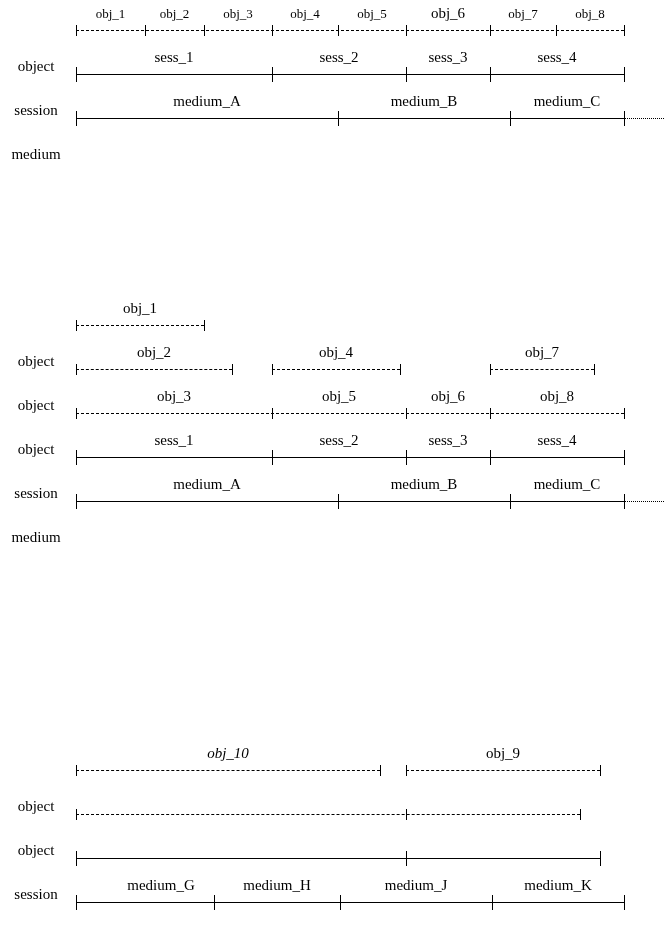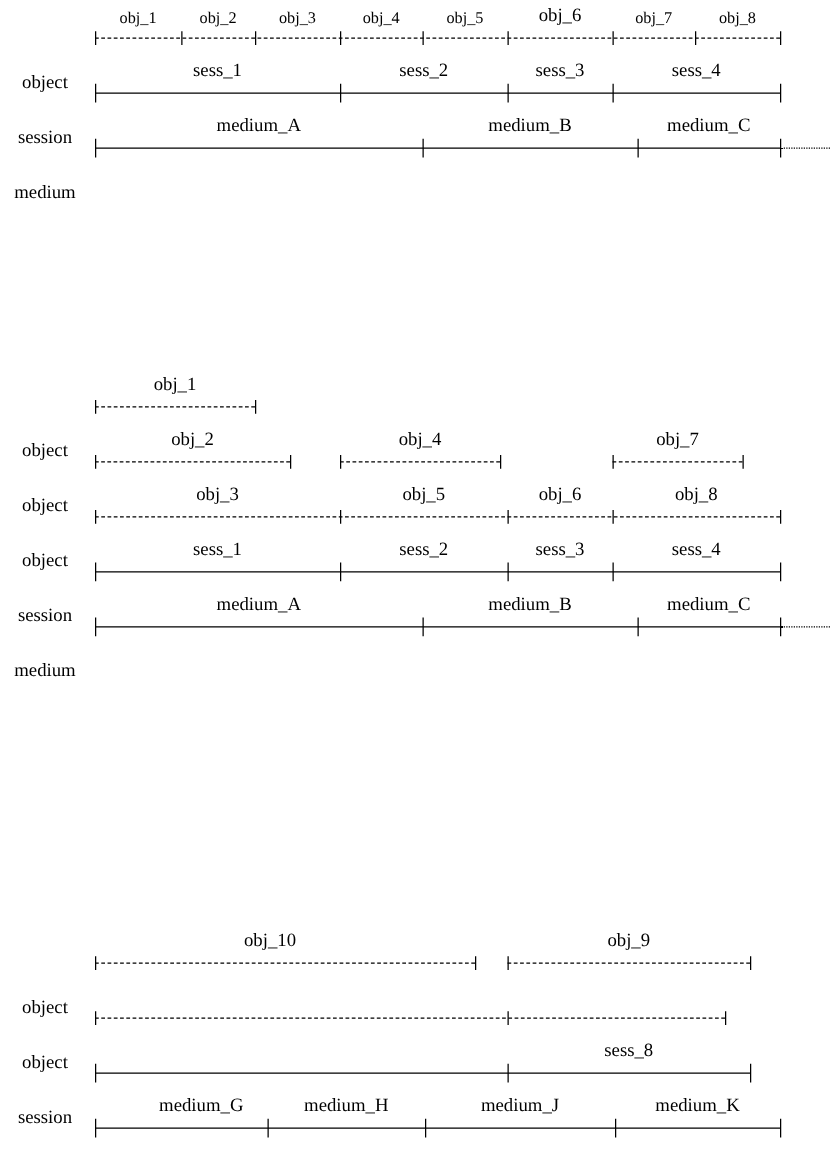--- a/index.html
+++ b/index.html
@@ -193,37 +193,36 @@
     </div>
     <div class="panel" style="top: 740px;">
       <div class="row" style="top: 0px;">
         <div class="row-label">object</div>
         <div class="axis dashed" style="left: 76px; width: 304px;"></div>
         <div class="axis dashed" style="left: 406px; width: 194px;"></div>
         <div class="tick short" style="left: 76px;"></div>
         <div class="tick short" style="left: 380px;"></div>
         <div class="tick short" style="left: 406px;"></div>
         <div class="tick short" style="left: 600px;"></div>
-        <div class="seg-label" style="left: 64px; width: 304px;">obj_10</div>
+        <div class="seg-label" style="left: 76px; width: 304px; font-style: italic;">obj_10</div>
         <div class="seg-label" style="left: 406px; width: 194px;">obj_9</div>
       </div>
       <div class="row" style="top: 44px;">
         <div class="row-label">object</div>
         <div class="axis dashed" style="left: 76px; width: 504px;"></div>
         <div class="tick short" style="left: 76px;"></div>
         <div class="tick short" style="left: 406px;"></div>
         <div class="tick short" style="left: 580px;"></div>
       </div>
       <div class="row" style="top: 88px;">
         <div class="row-label">session</div>
         <div class="axis" style="left: 76px; width: 524px;"></div>
         <div class="tick" style="left: 76px;"></div>
         <div class="tick" style="left: 406px;"></div>
         <div class="tick" style="left: 600px;"></div>
-        <div class="seg-label" style="left: 406px; width: 194px;">sess_8</div>
       </div>
       <div class="row" style="top: 132px;">
         <div class="row-label">medium</div>
         <div class="axis" style="left: 76px; width: 548px;"></div>
         <div class="tick" style="left: 76px;"></div>
         <div class="tick" style="left: 214px;"></div>
         <div class="tick" style="left: 340px;"></div>
         <div class="tick" style="left: 492px;"></div>
         <div class="tick" style="left: 624px;"></div>
         <div class="seg-label" style="left: 92px; width: 138px;">medium_G</div>

